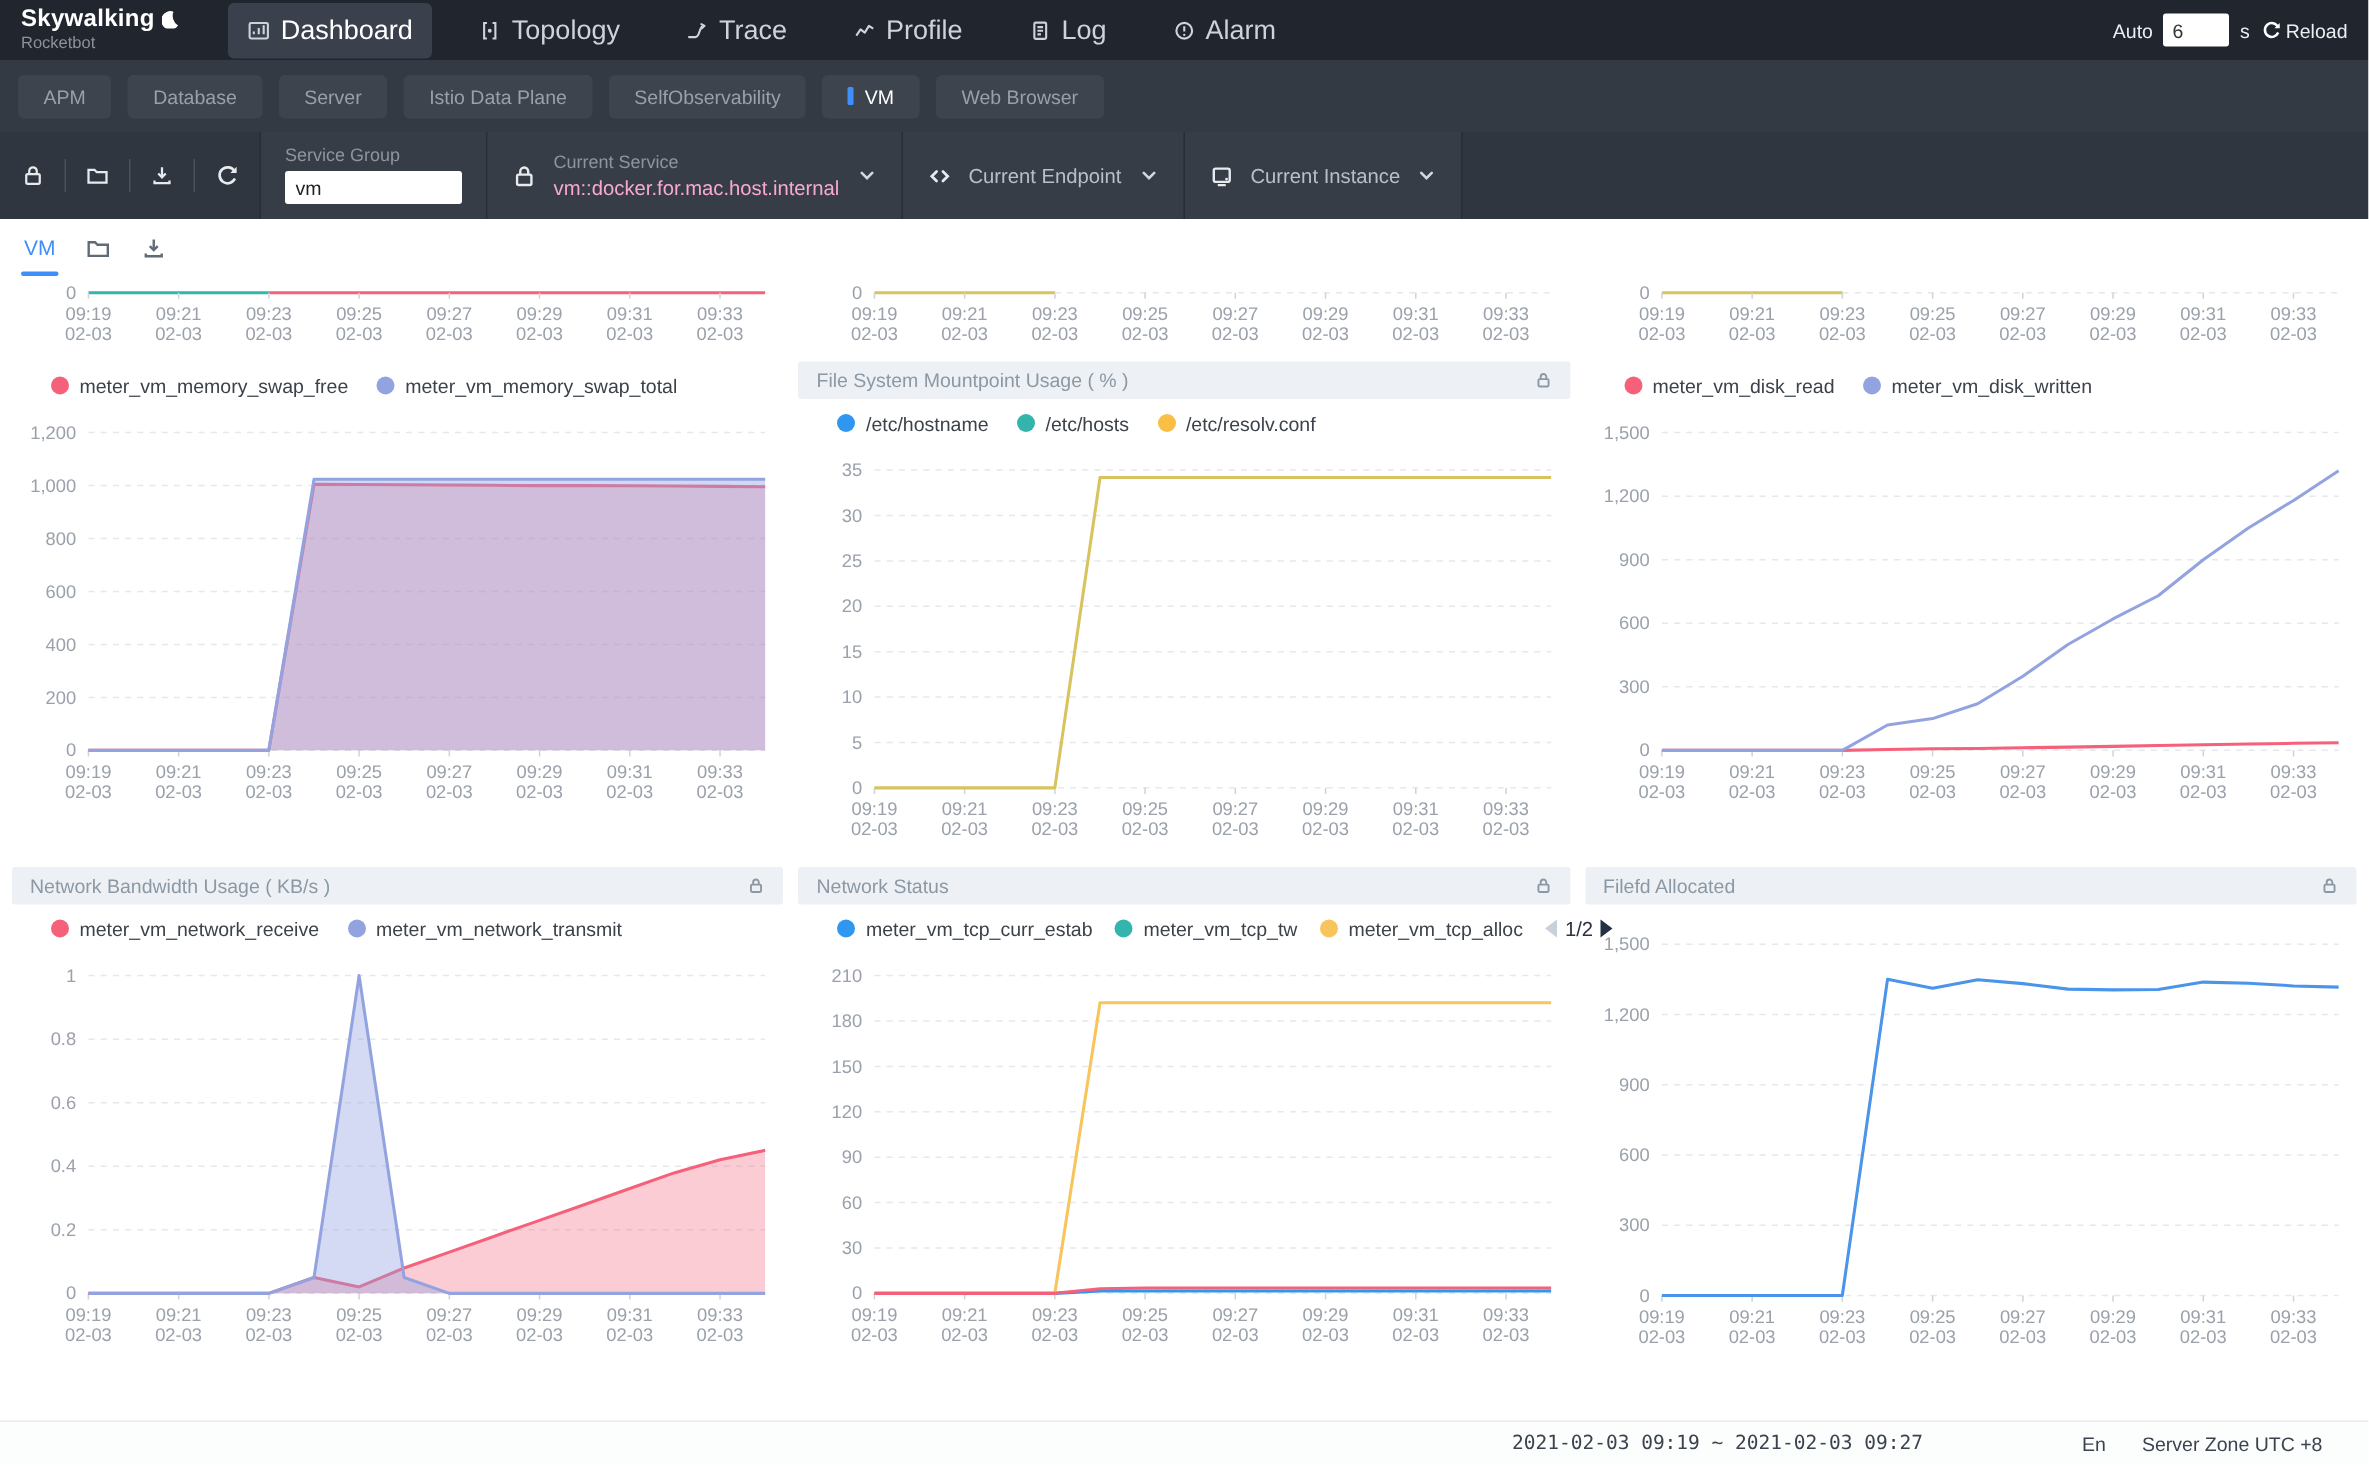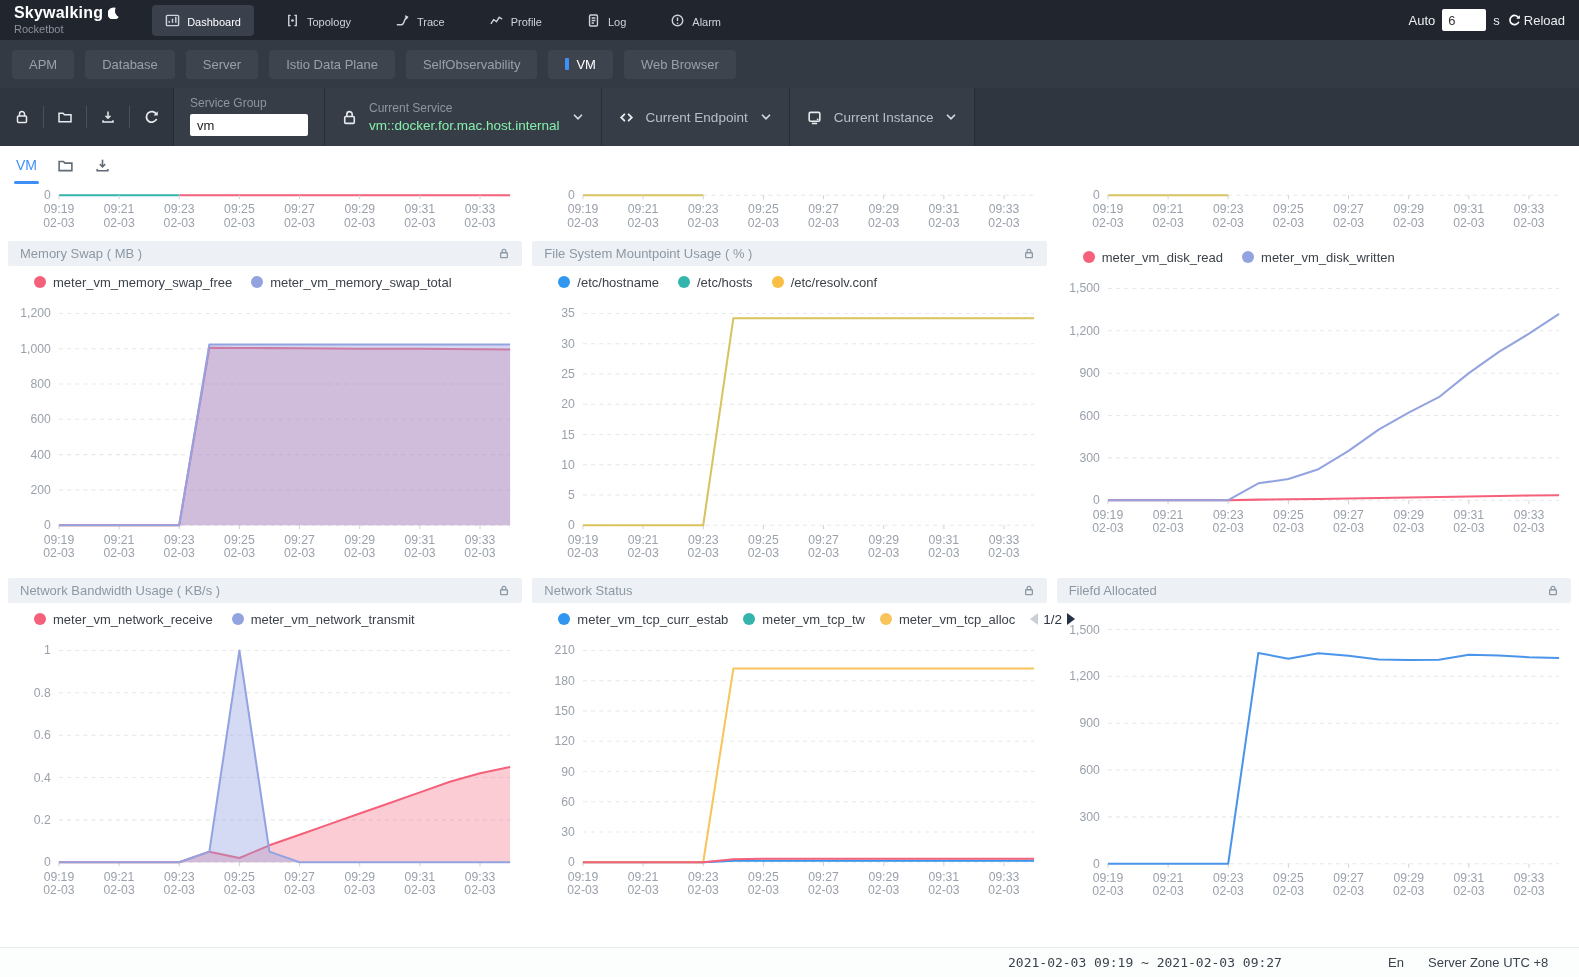--- a/index.html
+++ b/index.html
@@ -5,21 +5,21 @@
   *{box-sizing:border-box}
   html,body{margin:0;padding:0;background:#fff}
   body{width:1579px;height:977px;position:relative;overflow:hidden;font-family:"Liberation Sans",sans-serif}
   
   .navbar{height:40px;background:#20252e;display:flex;align-items:center;color:#d7dbe0}
   .logo{padding:0 26px 0 14px;color:#fff;line-height:1.05;position:relative}
   .logo-title{font-size:16px;font-weight:bold;letter-spacing:.2px;white-space:nowrap}
   .logo-sub{font-size:11px;color:#8b929c;margin-top:2px}
   .logo .crescent{position:absolute;right:8px;top:1px}
   .nav-items{display:flex;align-items:center;margin-left:14px}
-  .nav-item{display:flex;align-items:flex-end;gap:7px;padding:8px 13px;margin:0 9px;font-size:11px;color:#cfd3d9;border-radius:4px;cursor:pointer}
+  .nav-item{display:flex;align-items:center;gap:7px;padding:8px 13px;margin:0 9px;font-size:18px;color:#cfd3d9;border-radius:4px;cursor:pointer}
   .nav-item.active{background:#3a414d;color:#fff}
   .nav-item .icon{display:flex;color:#cfd3d9}
   .nav-right{margin-left:auto;display:flex;align-items:center;gap:7px;padding-right:14px;font-size:13px;color:#eceef1}
   .auto-input{width:44px;height:22px;border:none;border-radius:2px;padding:0 6px;font-size:13px;color:#333;background:#fff;outline:none}
   .reload{display:flex;align-items:center;gap:2px;cursor:pointer}
   
   .tabbar{height:48px;background:#333a44;display:flex;align-items:center;gap:11px;padding:0 12px}
   .dtab{background:#3d444e;border-radius:4px;color:#99a0a9;font-size:13px;padding:7px 17px;display:flex;align-items:center;gap:7px;cursor:pointer;white-space:nowrap}
   .dtab.active{color:#fff}
   .dtab .bar{width:4px;height:12px;background:#3f8ffb;border-radius:1px;display:none}
@@ -27,21 +27,21 @@
   
   .toolbar{height:58px;background:#30363f;display:flex;align-items:stretch;color:#e8eaed}
   .tool-icons{display:flex;align-items:center;padding:0 6px}
   .tool-btn{width:32px;display:flex;justify-content:center;cursor:pointer;color:#e8eaed}
   .vsep{width:1px;height:22px;background:#4a515b;margin:0 5px;align-self:center}
   .cell{display:flex;align-items:center;gap:11px;padding:0 16px;background:#363d47;border-left:1px solid #272d36;border-right:1px solid #272d36;cursor:pointer}
   .cell + .cell{border-left:none}
   .sg-label{font-size:12px;color:#8e959e;margin-bottom:4px}
   .sg-input{width:118px;height:22px;border:none;border-radius:2px;padding:0 7px;font-size:13px;color:#222;background:#fff;outline:none;display:block}
   .sel-label{font-size:12px;color:#8e959e}
-  .sel-value{font-size:13.5px;color:#86efac;margin-top:3px;white-space:nowrap}
+  .sel-value{font-size:13.5px;color:#f9a8d4;margin-top:3px;white-space:nowrap}
   .sel-single{font-size:13.5px;color:#b9bfc7}
   .chev{color:#d4d8dd;display:flex}
   
   .viewbar{height:38px;background:#fff;display:flex;align-items:center;padding:0 16px;gap:20px}
   .viewtab{color:#3f8ffb;font-size:14px;height:100%;display:flex;align-items:center;position:relative;cursor:pointer}
   .viewtab::after{content:"";position:absolute;bottom:0;left:-2px;right:-2px;height:3px;background:#3f8ffb;border-radius:2px}
   .view-icon{color:#5f6b76;display:flex;cursor:pointer}
   
   .charts{padding:2px 8px 0 8px;display:grid;grid-template-columns:repeat(3,1fr);column-gap:10px;row-gap:8px}
   .panel{min-width:0}
@@ -334,29 +334,20 @@
         <text x="286.26666666666665" y="27" text-anchor="middle" fill="#9aa1ab" font-size="12" font-family="Liberation Sans, sans-serif"><tspan x="286.26666666666665">09:27</tspan><tspan x="286.26666666666665" dy="13">02-03</tspan></text>
         <line x1="345.3333333333333" x2="345.3333333333333" y1="9" y2="13" stroke="#cfd4d9"></line>
         <text x="345.3333333333333" y="27" text-anchor="middle" fill="#9aa1ab" font-size="12" font-family="Liberation Sans, sans-serif"><tspan x="345.3333333333333">09:29</tspan><tspan x="345.3333333333333" dy="13">02-03</tspan></text>
         <line x1="404.4" x2="404.4" y1="9" y2="13" stroke="#cfd4d9"></line>
         <text x="404.4" y="27" text-anchor="middle" fill="#9aa1ab" font-size="12" font-family="Liberation Sans, sans-serif"><tspan x="404.4">09:31</tspan><tspan x="404.4" dy="13">02-03</tspan></text>
         <line x1="463.46666666666664" x2="463.46666666666664" y1="9" y2="13" stroke="#cfd4d9"></line>
         <text x="463.46666666666664" y="27" text-anchor="middle" fill="#9aa1ab" font-size="12" font-family="Liberation Sans, sans-serif"><tspan x="463.46666666666664">09:33</tspan><tspan x="463.46666666666664" dy="13">02-03</tspan></text>
       </svg>
     </div>
     <div class="panel">
-      <div class="panel-header">
-        <span>Memory Swap ( MB )</span>
-        <span class="lock">
-          <svg width="12" height="13" viewBox="0 0 16 16" fill="none" stroke="currentColor" stroke-width="1.7">
-            <rect x="3.5" y="7" width="9" height="6.5" rx="1"></rect>
-            <path d="M5.5 7 V5 a2.5 2.5 0 0 1 5 0 V7"></path>
-          </svg>
-        </span>
-      </div>
       <div class="legend">
         <span class="legend-item">
           <span class="dot" style="background: rgb(245, 96, 122);"></span>
           <span>meter_vm_memory_swap_free</span>
         </span>
         <span class="legend-item">
           <span class="dot" style="background: rgb(147, 163, 224);"></span>
           <span>meter_vm_memory_swap_total</span>
         </span>
       </div>

